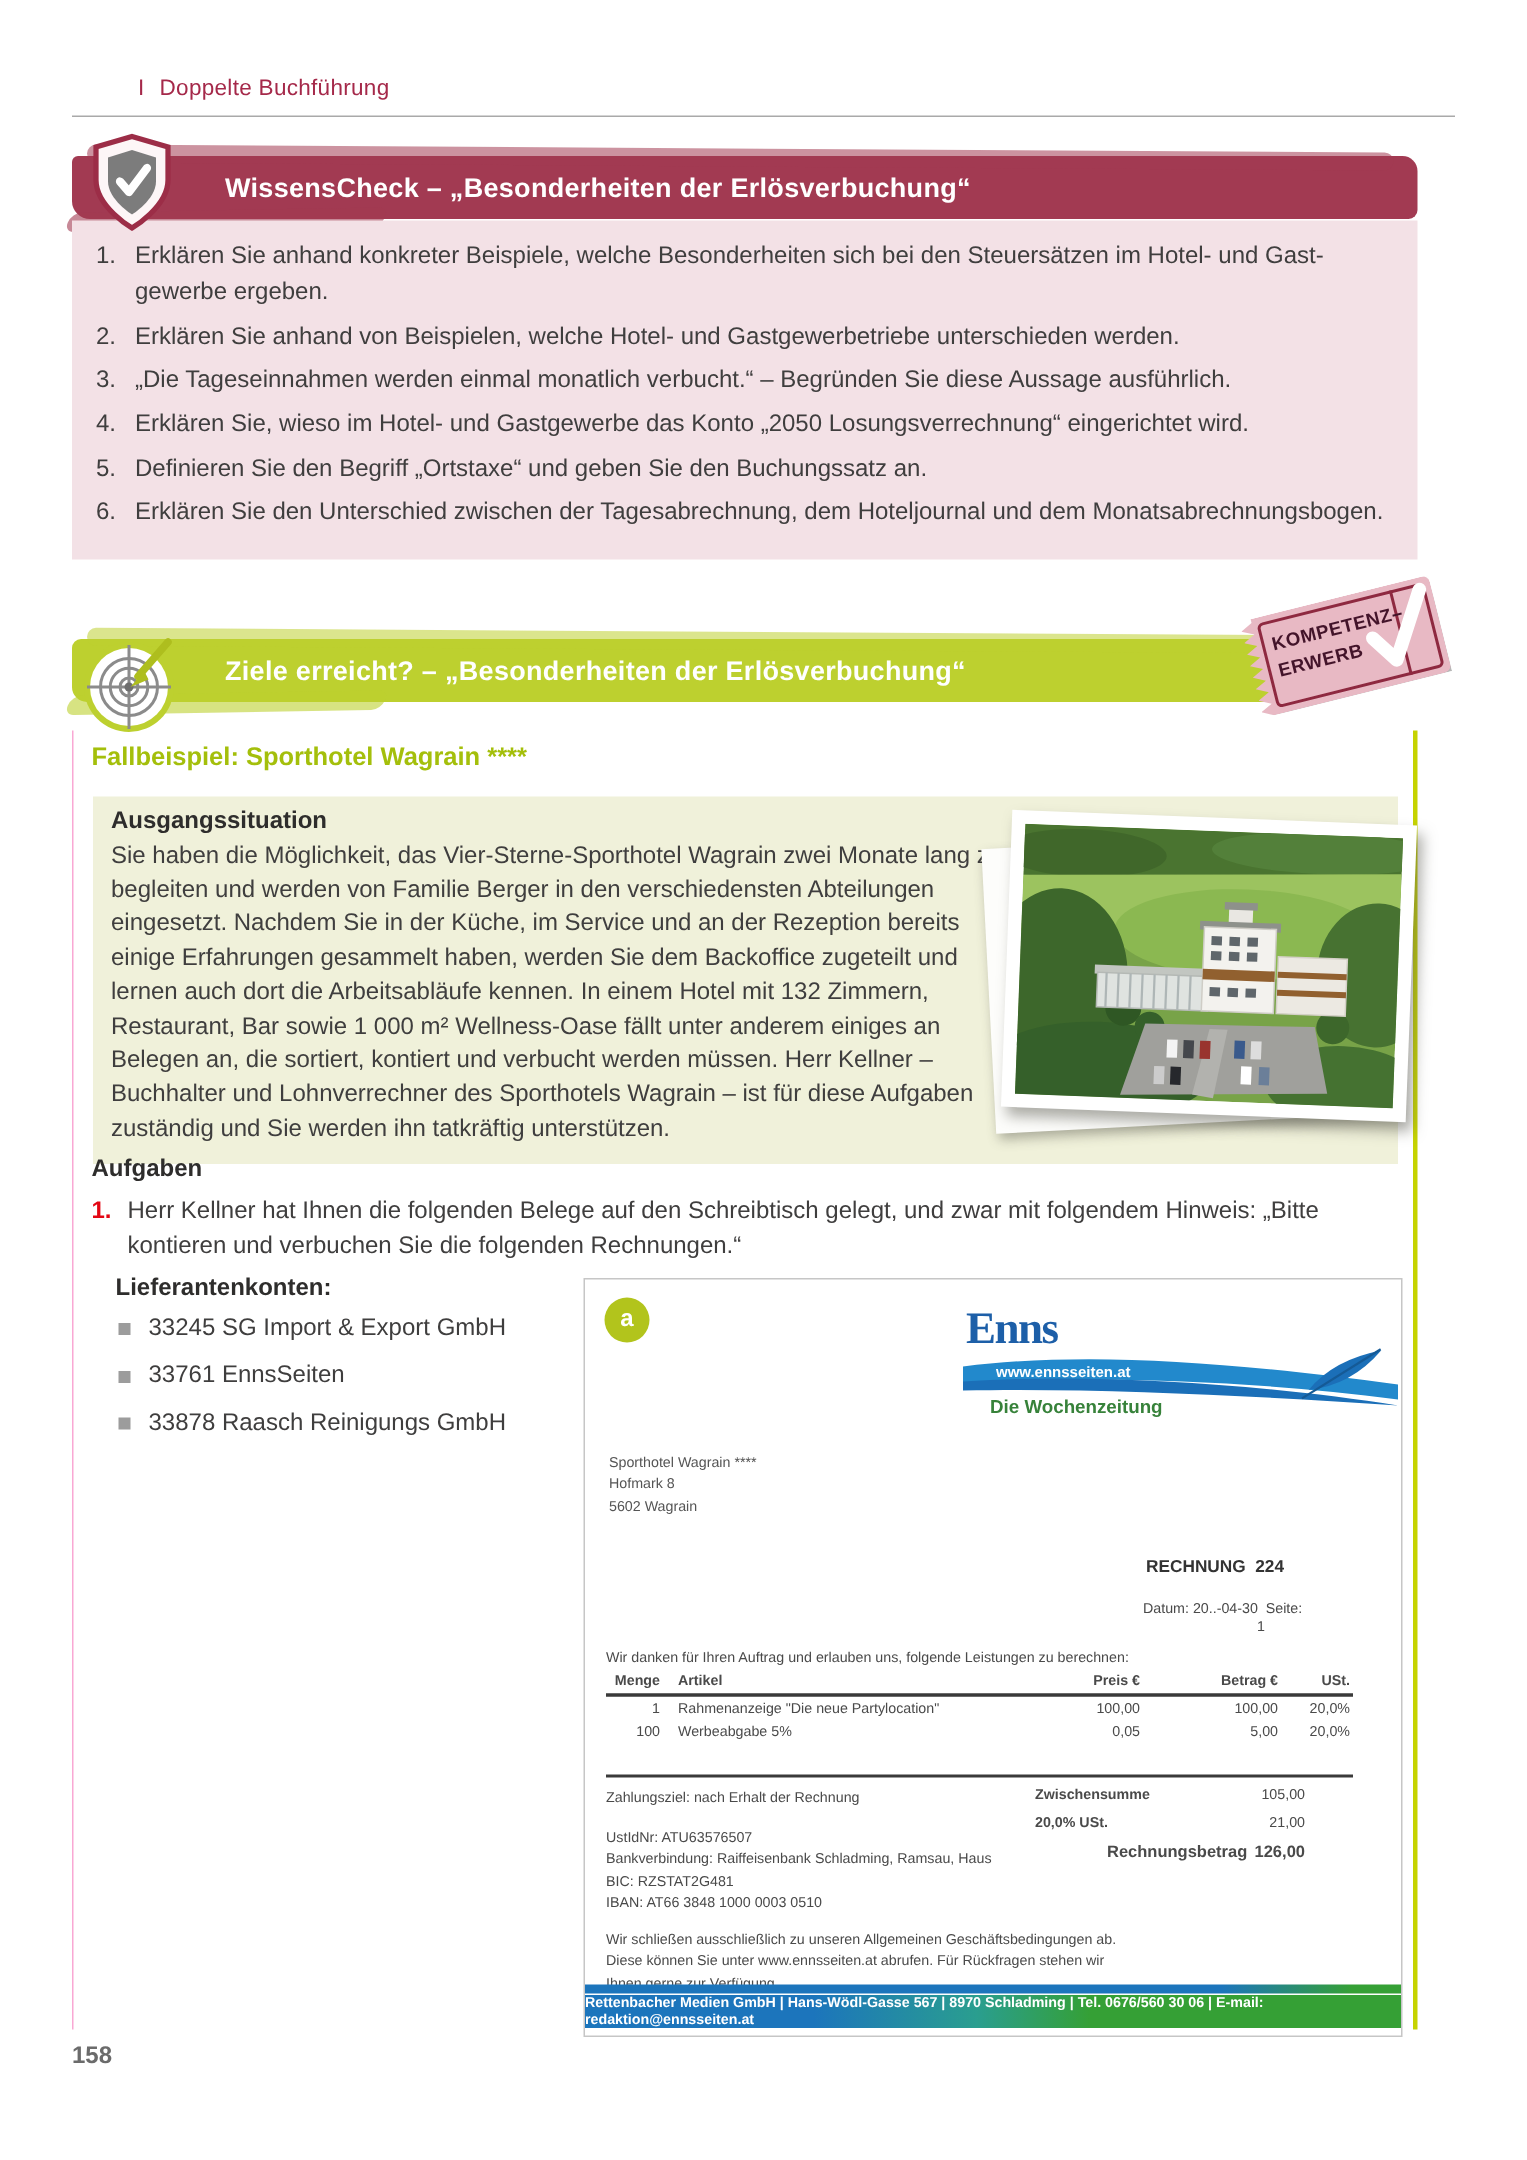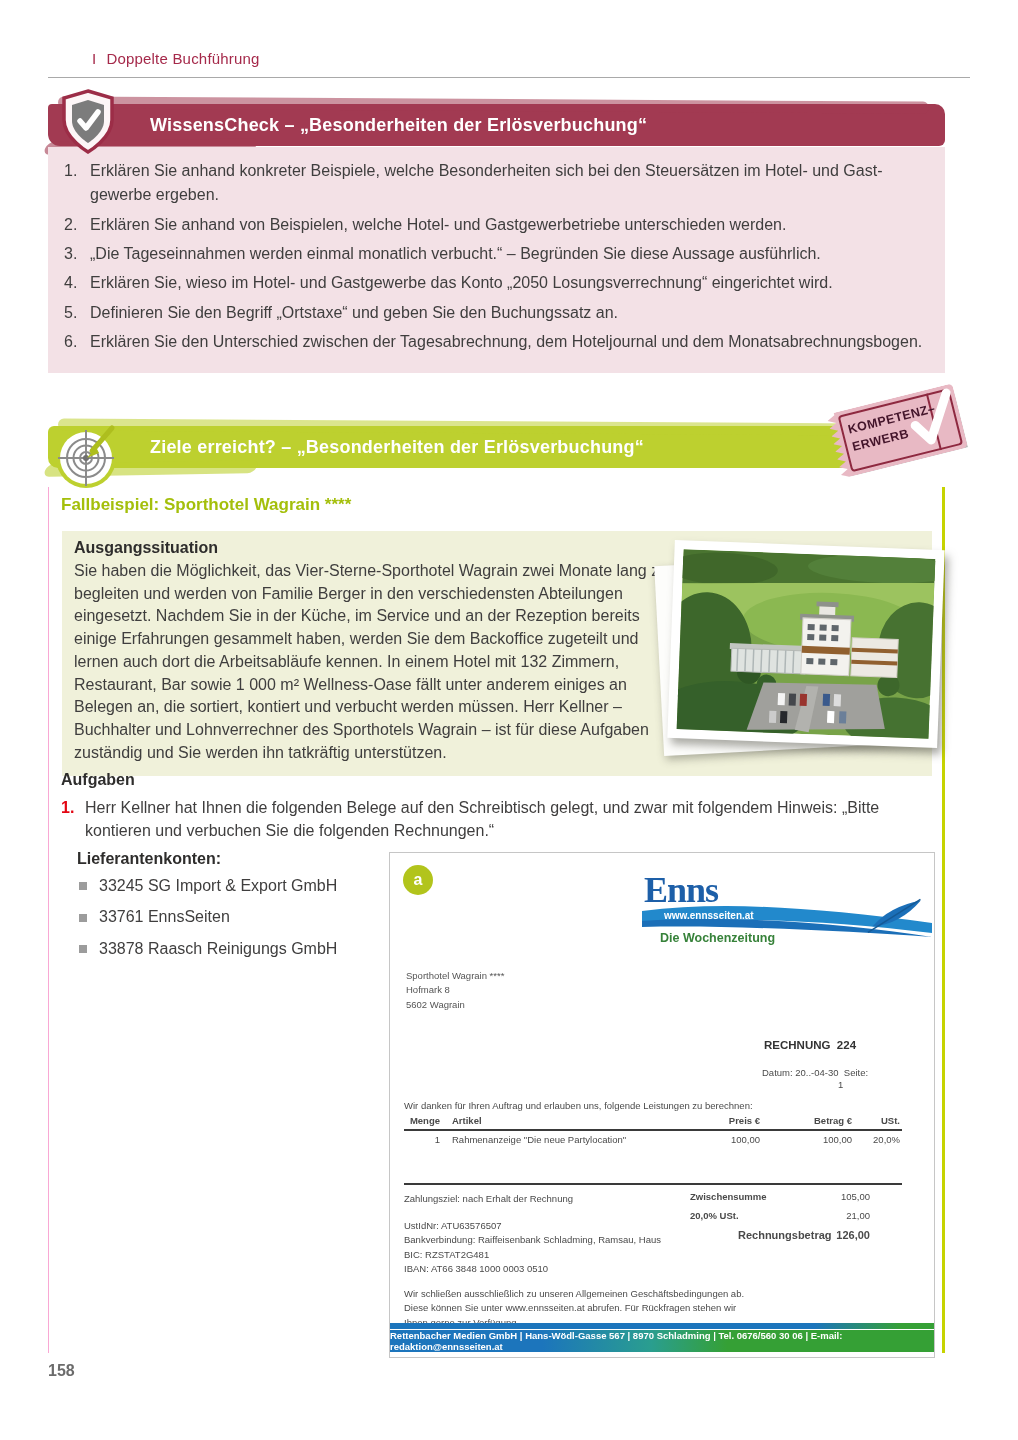--- a/index.html
+++ b/index.html
@@ -74,21 +74,21 @@
   .lief-list .sq{width:8px;height:8px;background:#9c9c9c;margin-right:12px;flex:0 0 8px;}
 
   
   .invoice{position:absolute;left:340px;top:365px;width:546px;height:506px;background:#fff;
       border:1px solid #c6c6c6;box-sizing:border-box;font-size:9.5px;color:#4a4a4a;}
   .badge-a{position:absolute;left:13px;top:12px;width:30px;height:30px;border-radius:50%;
       background:#b2c41c;color:#fff;font-size:16px;font-weight:bold;
       display:flex;align-items:center;justify-content:center;}
   .logo{position:absolute;left:252px;top:14px;width:292px;height:112px;}
   .logo .w1{position:absolute;left:2px;top:2px;font-family:"Liberation Serif",serif;
-      font-weight:bold;font-size:36px;color:#1d5fa8;letter-spacing:-1px;z-index:2;}
+      font-weight:bold;font-size:30px;color:#1d5fa8;letter-spacing:-1px;z-index:2;}
   .logo .w2{position:absolute;left:62px;top:4px;font-family:"Liberation Serif",serif;
       font-weight:bold;font-size:44px;color:#37823a;letter-spacing:4px;z-index:1;}
   .logo .waves{position:absolute;left:0;top:30px;z-index:3;}
   .logo .url{position:absolute;left:22px;top:43px;color:#fff;font-size:10px;font-weight:bold;z-index:4;}
   .logo .sub{position:absolute;left:18px;top:64px;color:#37823a;font-size:12.5px;font-weight:bold;z-index:4;}
   .inv-addr{position:absolute;left:16px;top:116px;line-height:1.5;color:#555;}
   .inv-title{position:absolute;left:374px;top:186px;font-size:11.5px;font-weight:bold;color:#333;white-space:pre;}
   .inv-date{position:absolute;left:372px;top:214px;white-space:pre;}
   .inv-page{position:absolute;left:448px;top:226px;}
   .inv-intro{position:absolute;left:14px;top:247px;}
@@ -330,20 +330,27 @@
         <tbody>
 
             <tr>
               <td class="r">1</td>
               <td style="padding-left:10px">Rahmenanzeige "Die neue Partylocation"</td>
               <td class="r">100,00</td>
               <td class="r">100,00</td>
               <td class="r">20,0%</td>
             </tr>
 
+            <tr>
+              <td class="r">100</td>
+              <td style="padding-left:10px">Werbeabgabe 5%</td>
+              <td class="r">0,05</td>
+              <td class="r">5,00</td>
+              <td class="r">20,0%</td>
+            </tr>
           </tbody>
       </table>
 
       <div class="inv-rule"></div>
       <div class="inv-zahl">Zahlungsziel: nach Erhalt der Rechnung</div>
 
       <div class="totals">
 
           <div class="trow">
             <span class="tl">Zwischensumme</span>

